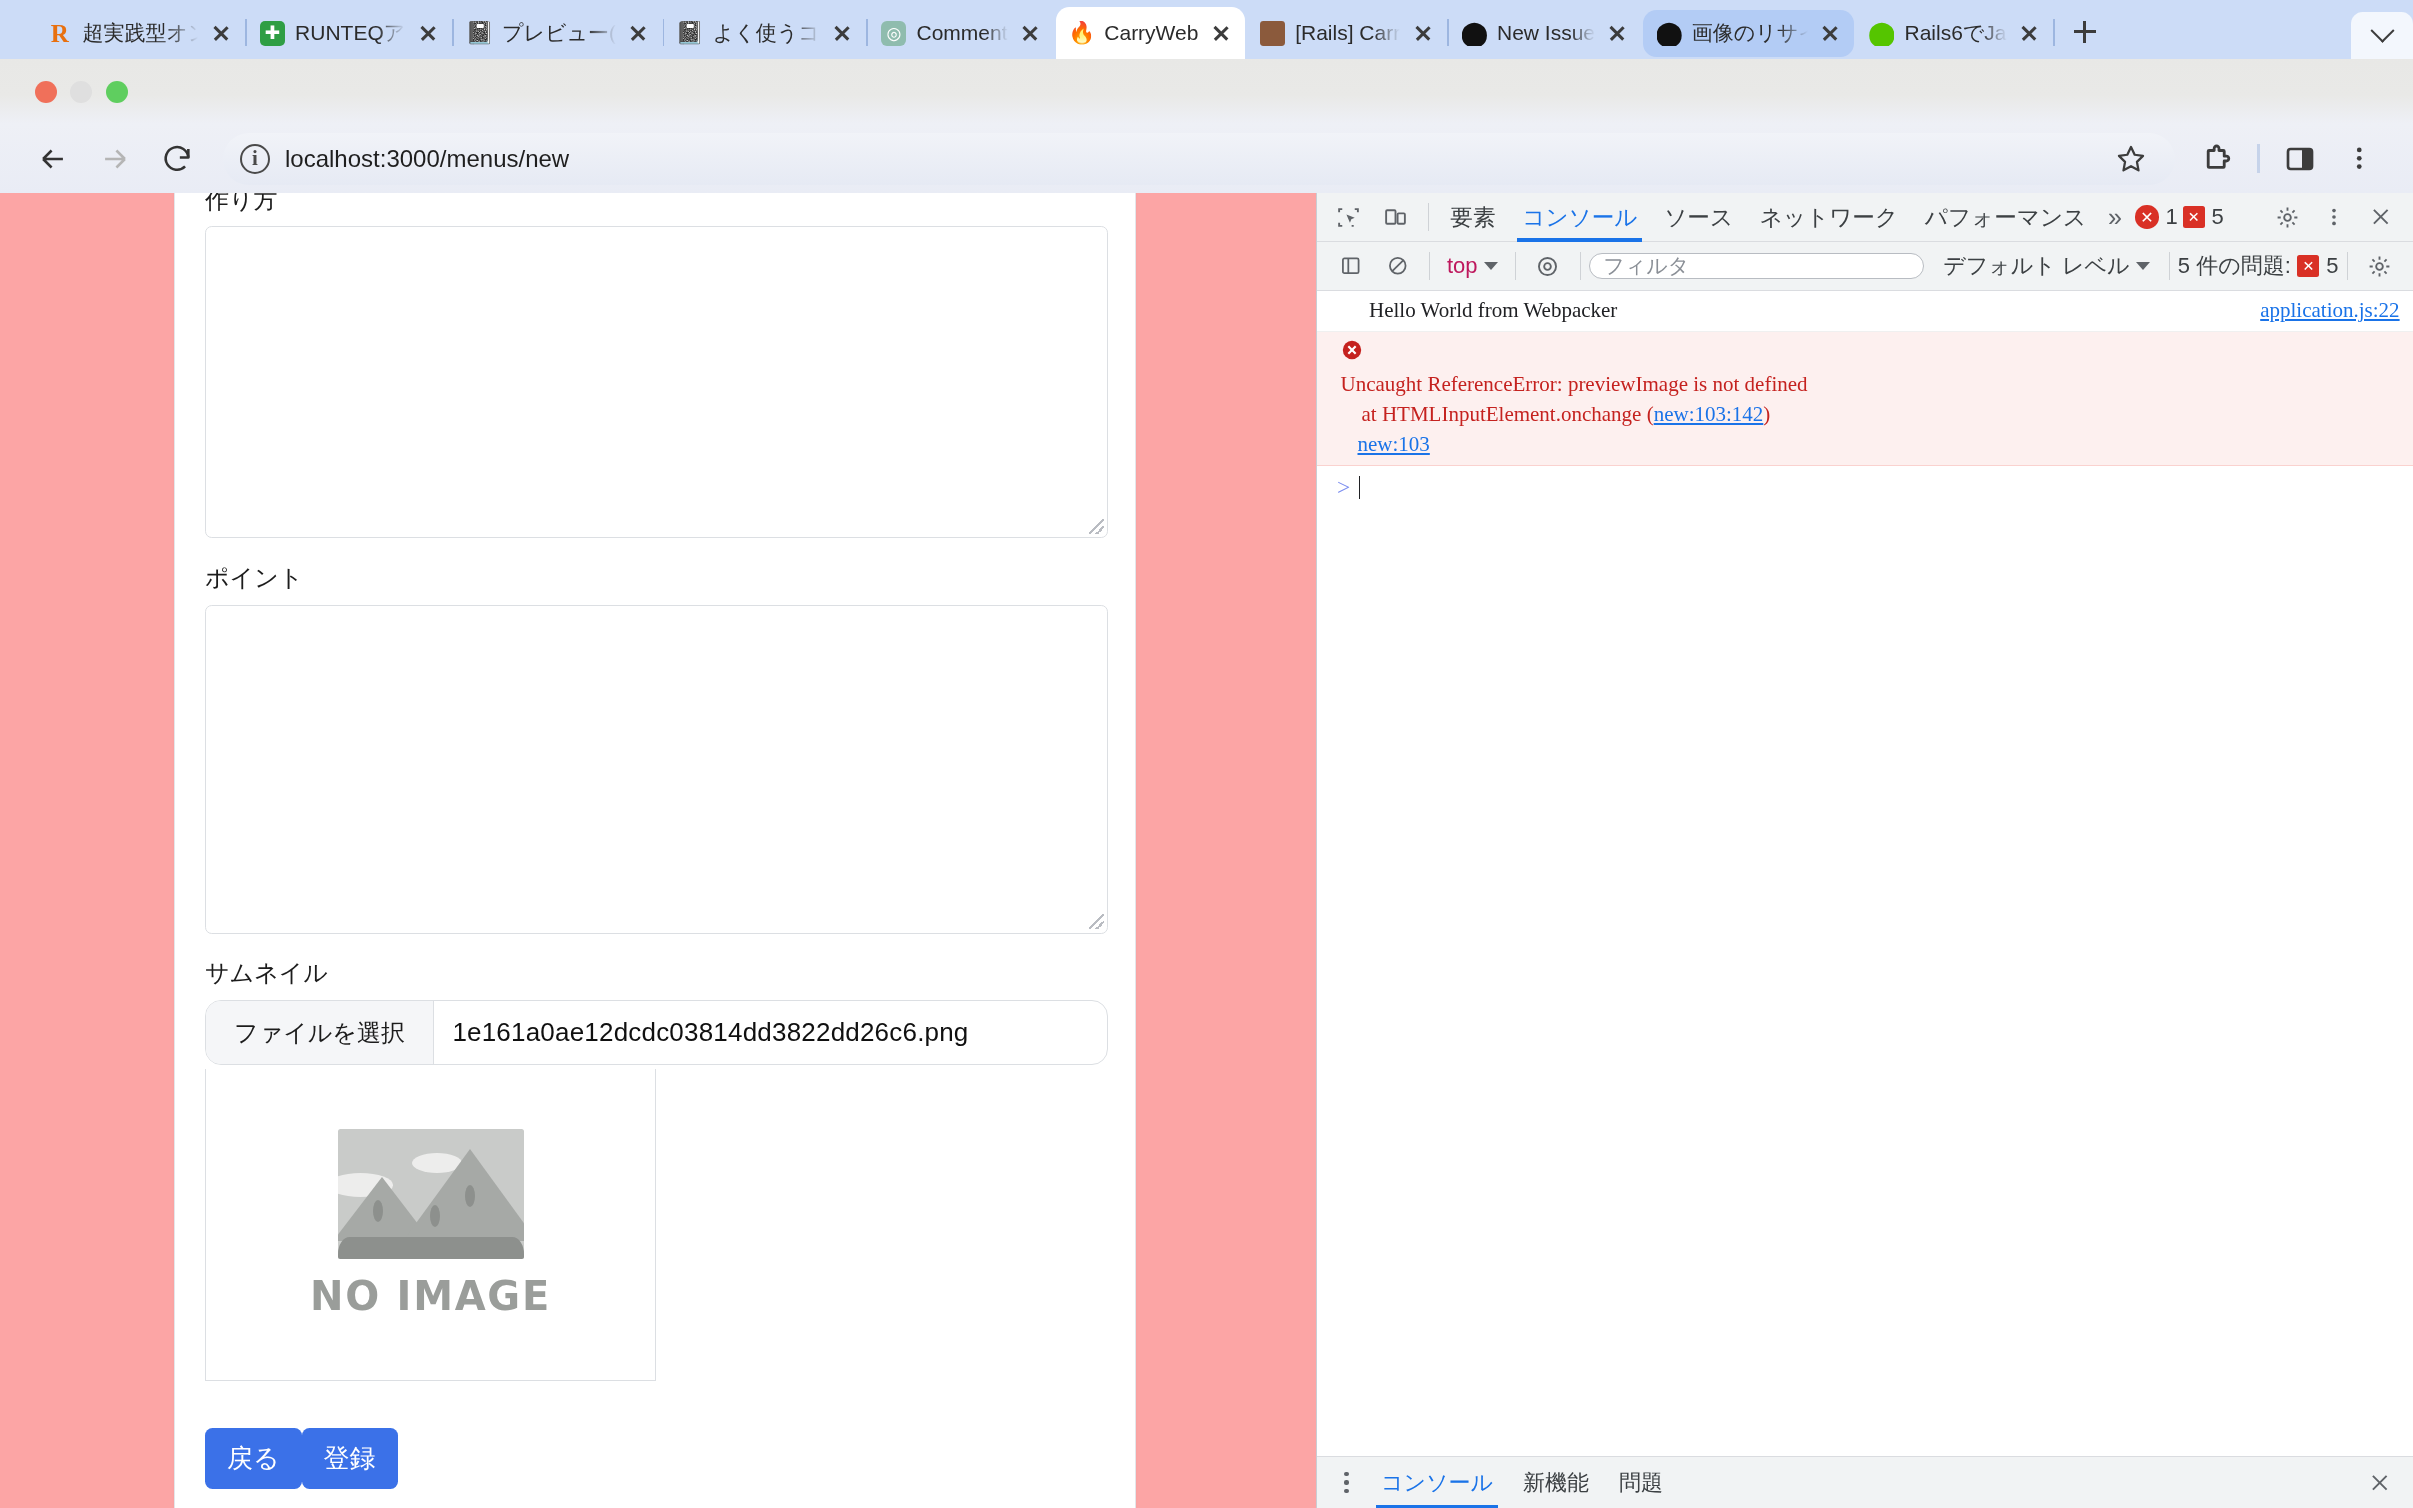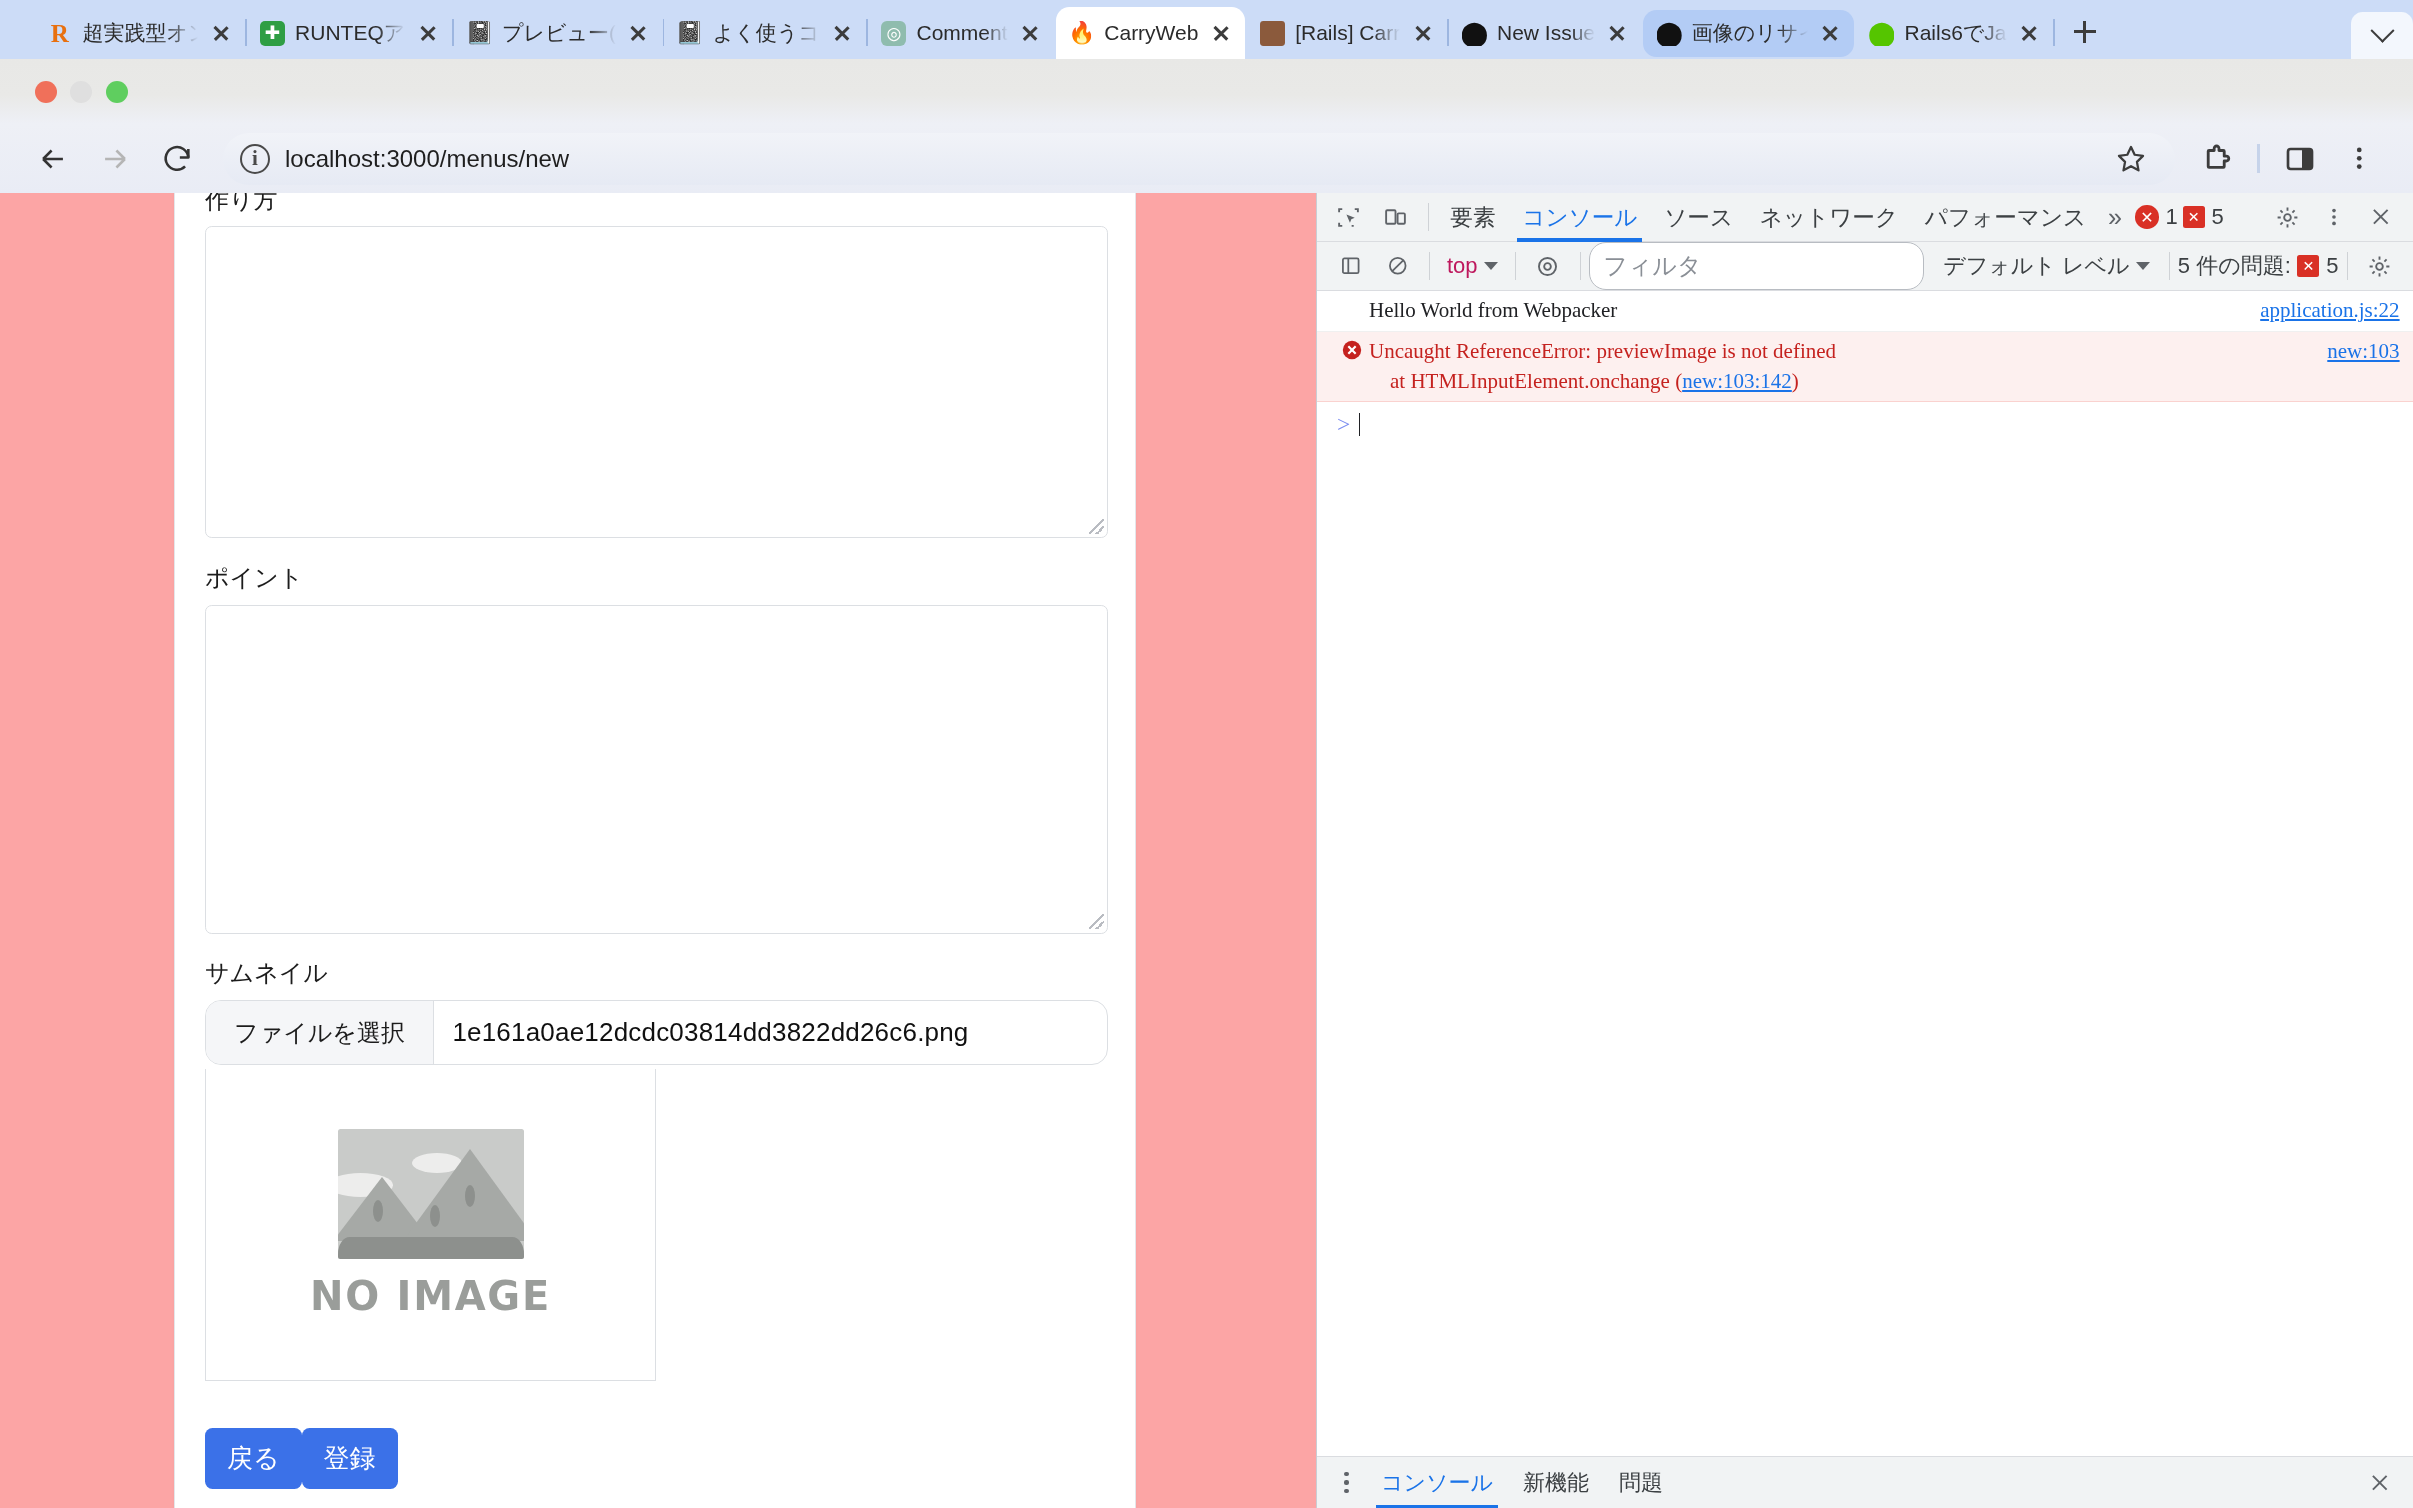--- a/index.html
+++ b/index.html
@@ -252,38 +252,38 @@
   }
 
   .dt-filterbar {
     height: 49px; flex: 0 0 49px; background: #f1f3f4;
     display:flex; align-items:center; padding: 0 10px; gap: 0;
     border-bottom: 0.8px solid #dadce0;
   }
   .ctx-select { font-size: 22px; color:#be185d; display:flex;align-items:center; gap:6.7px; padding: 0 8.4px;}
   .caret { width:0;height:0;border-left:7.5px solid transparent;border-right:7.5px solid transparent;border-top:8.4px solid #5f6368; }
   .filter-input {
-    width: 335px; height: 48px; border: 0.8px solid #b8bcc2; border-radius: 17px;
-    background: #fff; font-size: 24px; color: #0f766e; padding: 0 13.4px;
+    width: 335px; height: 26px; border: 0.8px solid #b8bcc2; border-radius: 17px;
+    background: #fff; font-size: 21px; color: #0f766e; padding: 0 13.4px;
     font-family: inherit; outline: none;
   }
   .filter-input::placeholder { color: #8a8f96; }
   .level-select { font-size: 22px; color:#3c4043; display:flex;align-items:center; gap:6.7px; padding:0 10px; white-space:nowrap;}
   .issues-lbl { font-size: 22px; color:#3c4043; display:flex;align-items:center;gap:6.7px; white-space:nowrap;}
 
   .dt-console {
     flex: 1 1 auto; background: #fff; overflow: hidden; font-family: Liberation Serif, serif;
     position: relative;
   }
   .msg {
     display:flex; align-items:flex-start; padding: 5px 13.4px 5px 23.5px;
     font-size: 21px; line-height: 1.42; border-bottom: 0.8px solid #f0f0f0;
     position: relative;
   }
-  .msg.error { background: #fdf0ef; border-bottom: 0.8px solid #fad2cf; }
+  .msg.error { background: #fdf0ef; border-bottom: 0.8px solid #fad2cf; flex-direction: column; }
   .msg-icon { width: 28.5px; flex: 0 0 28.5px; margin-top: 2.5px; }
   .msg-body { flex: 1 1 auto; color: #202124; white-space: pre-wrap; }
   .msg.error .msg-body { color: #c5221f; }
   .msg-src { color: #1a73e8; text-decoration: underline; font-size: 21px; white-space:nowrap; padding-left: 17px;}
   .msg.error .msg-src { color: #1a73e8; }
   .inline-link { color: #1a73e8; text-decoration: underline; }
   .prompt-row { display:flex; align-items:center; padding: 8.4px 13.4px 5px 20px; gap: 8.4px; }
   .prompt-caret { color:#7a8cf0; font-size: 23.5px; }
   .prompt-cursor { width: 1.7px; height: 23.5px; background: #202124; }
 

